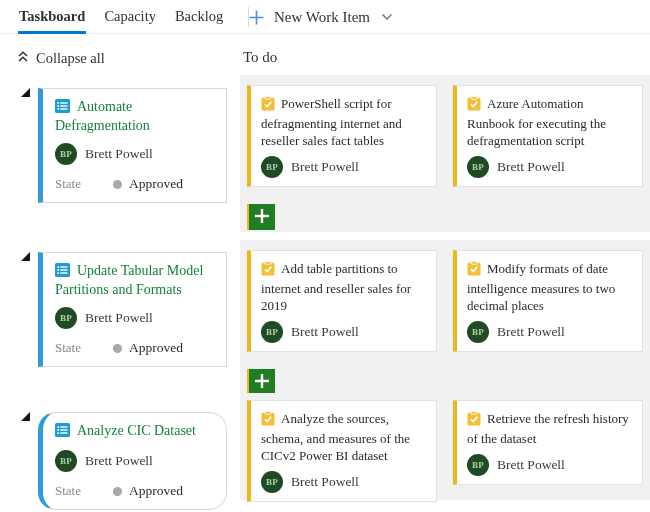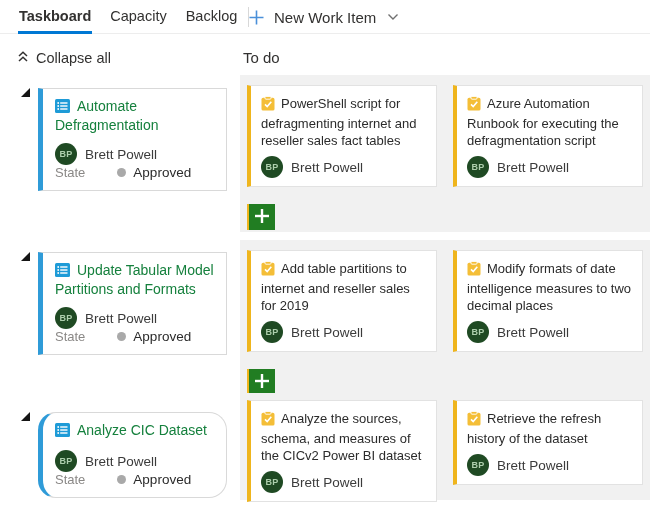--- a/index.html
+++ b/index.html
@@ -1,19 +1,19 @@
 <!DOCTYPE html>
 <html><head>
 <meta charset="utf-8">
 <style>
   * { margin:0; padding:0; box-sizing:border-box; }
   html,body { background:#fff; }
   .page {
     position:relative; width:650px; height:512px; overflow:hidden;
-    background:#fff; font-family:Liberation Sans, sans-serif; color:#323130;
+    background:#fff; font-family:Liberation Serif, serif; color:#323130;
   }
 
   
   .tabbar { position:absolute; top:0; left:0; width:650px; height:34px;
             border-bottom:1px solid #ededed; display:flex; align-items:flex-start; }
   .tabs { display:flex; padding-left:18px; gap:17px; height:34px; }
   .tab { font-size:14.5px; color:#323130; padding:8px 1px 9px; cursor:pointer;
          border-bottom:3px solid transparent; white-space:nowrap; }
   .tab.active { font-weight:700; border-bottom-color:#0078d4; }
   .v-divider { position:absolute; left:248px; top:7px; width:1px; height:20px; background:#d8d8d8; }
@@ -39,21 +39,21 @@
   .pc-1 { top:88px; } .pc-2 { top:252px; } .pc-3 { top:412px;border-radius:18px; }
   .parent-title { font-size:14px; line-height:17px; color:#15803d; }
   .story-icon { display:inline-block; vertical-align:-2px; margin-right:7px; }
 
   .assignee { display:flex; align-items:center; gap:8px; margin-top:9px; }
   .avatar { width:22px; height:22px; border-radius:50%; background:#1f4a23; color:#aecfad;
             font-size:9px; font-weight:700; display:flex; align-items:center; justify-content:center;
             letter-spacing:.3px; flex:none; cursor:pointer; }
   .assignee-name { font-size:13.5px; color:#3b3b3b; }
 
-  .state-row { display:flex; align-items:flex-start; }
+  .state-row { display:flex; align-items:flex-start; margin-top:11px; }
   .state-label { font-size:13px; color:#8a8886; }
   .state-value { display:flex; align-items:center; gap:7px; margin-left:32px; cursor:pointer; }
   .state-dot { width:9px; height:9px; border-radius:50%; background:#a9a9a9; }
   .state-text { font-size:13.5px; color:#2b2b2b; }
 
   
   .band { position:absolute; left:240px; width:410px; background:#f1f1f1; padding:10px 0 0 7px; }
   .band-1 { top:75px;  height:157px; }
   .band-2 { top:240px; height:157px; }
   .band-3 { top:393px; height:107px; padding-top:7px; }

